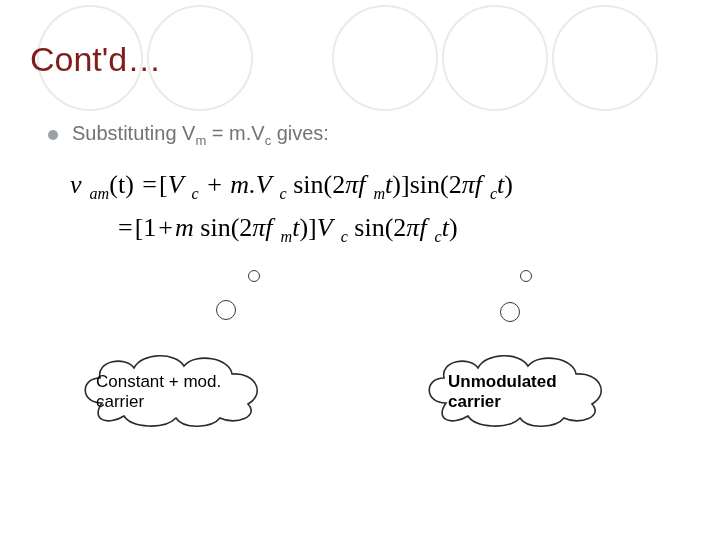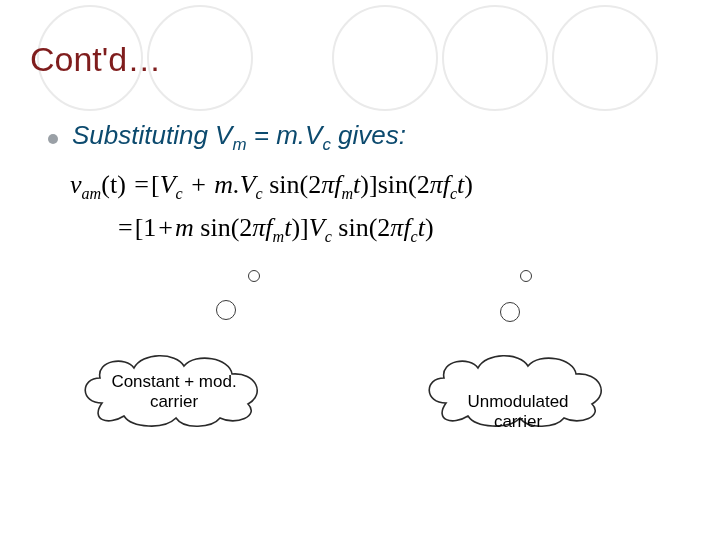--- a/index.html
+++ b/index.html
@@ -1,32 +1,32 @@
 <!DOCTYPE html>
 <html><head>
 <meta charset="utf-8">
 <style>
   * { margin: 0; padding: 0; box-sizing: border-box; }
   html, body { width: 720px; height: 540px; background: #fff; font-family: Arial, Helvetica, sans-serif; position: relative; overflow: hidden; }
   .bg-circles { position: absolute; top: 0; left: 0; width: 720px; height: 540px; pointer-events: none; z-index: 0; }
   .title { position: absolute; top: 40px; left: 30px; font-size: 34px; color: #7f1d1d; z-index: 2; }
   .bullet-row { position: absolute; top: 120px; left: 48px; display: flex; align-items: baseline; z-index: 2; }
   .bullet-dot { width: 10px; height: 10px; border-radius: 50%; background: #9aa0a6; margin-right: 14px; margin-top: 10px; flex-shrink: 0; }
-  .bullet-text { font-size: 26px; color: #0c4a6e; font-style: italic; }
+  .bullet-text { font-size: 20px; color: #737373; }
   .bullet-text sub { font-size: 0.65em; vertical-align: sub; }
   .eq-area { position: absolute; top: 170px; left: 70px; width: 580px; z-index: 2; }
   .eq { font-family: "Times New Roman", Times, serif; font-size: 26px; font-style: italic; color: #000; white-space: nowrap; }
   .eq .fn { font-style: normal; }
   .eq .op { font-style: normal; padding: 0 2px; }
-  .eq sub { font-size: 0.62em; font-style: italic; vertical-align: sub; }
+  .eq sub { font-size: 0.62em; font-style: italic; vertical-align: sub; margin-left: 8px; }
   .eq2 { margin-top: 10px; margin-left: 46px; }
   .small-bubble { position: absolute; width: 12px; height: 12px; border: 1.5px solid #3a3a3a; border-radius: 50%; background: #fff; z-index: 2; }
   .med-bubble { position: absolute; width: 20px; height: 20px; border: 1.5px solid #3a3a3a; border-radius: 50%; background: #fff; z-index: 2; }
   .callout { position: absolute; z-index: 2; }
-  .callout-text { position: absolute; z-index: 3; font-family: Arial, sans-serif; font-size: 17px; text-align: center; color: #000; line-height: 1.15; }
+  .callout-text { position: absolute; z-index: 3; font-family: Arial, sans-serif; font-size: 17px; text-align: left; color: #000; line-height: 1.15; }
 </style>
 </head>
 <body>
 
 <svg class="bg-circles" viewBox="0 0 720 540" width="720" height="540">
   <circle cx="90" cy="58" r="52" fill="none" stroke="#eaeaea" stroke-width="2"></circle>
   <circle cx="200" cy="58" r="52" fill="none" stroke="#eaeaea" stroke-width="2"></circle>
   <circle cx="385" cy="58" r="52" fill="none" stroke="#eaeaea" stroke-width="2"></circle>
   <circle cx="495" cy="58" r="52" fill="none" stroke="#eaeaea" stroke-width="2"></circle>
   <circle cx="605" cy="58" r="52" fill="none" stroke="#eaeaea" stroke-width="2"></circle>
@@ -65,16 +65,16 @@
   <span>Constant + mod.</span><br>
   <span>carrier</span>
 </div>
 
 <div class="small-bubble" style="left:520px; top:270px;"></div>
 <div class="med-bubble" style="left:500px; top:302px;"></div>
 
 <svg class="callout" style="left:416px; top:348px;" width="200" height="80" viewBox="0 0 200 80">
   <path d="M30 55 C8 55 8 30 28 30 C24 12 54 8 62 20 C70 4 104 4 112 18 C124 4 158 10 160 26 C184 24 194 46 176 56 C188 68 164 78 148 70 C140 80 112 82 104 70 C92 82 60 80 52 68 C36 78 18 72 30 55 Z" fill="#fff" stroke="#2a2a2a" stroke-width="1.6"></path>
 </svg>
-<div class="callout-text" style="left:448px; top:392px; width:140px;">
+<div class="callout-text" style="left:448px; top:372px; width:140px;font-weight:bold;">
   <span>Unmodulated</span><br>
   <span>carrier</span>
 </div>
 
 </body></html>

